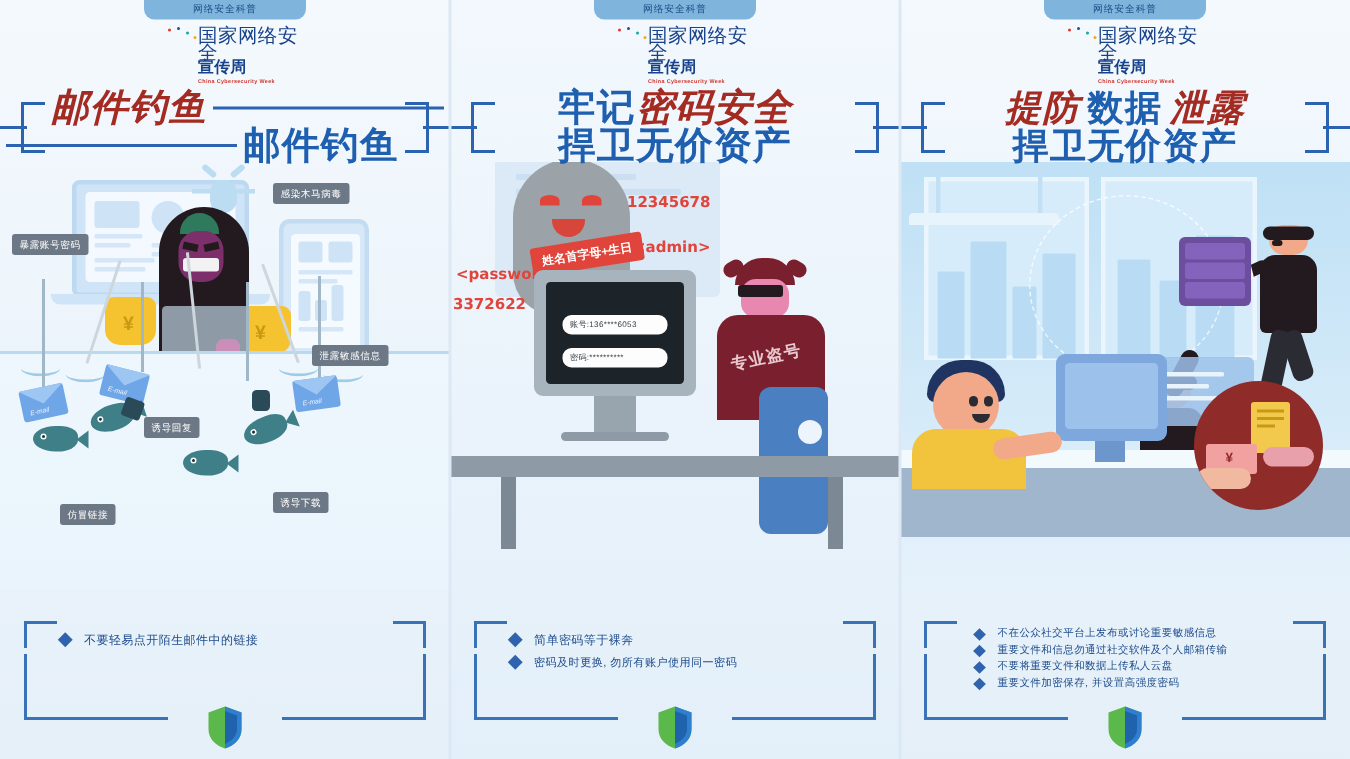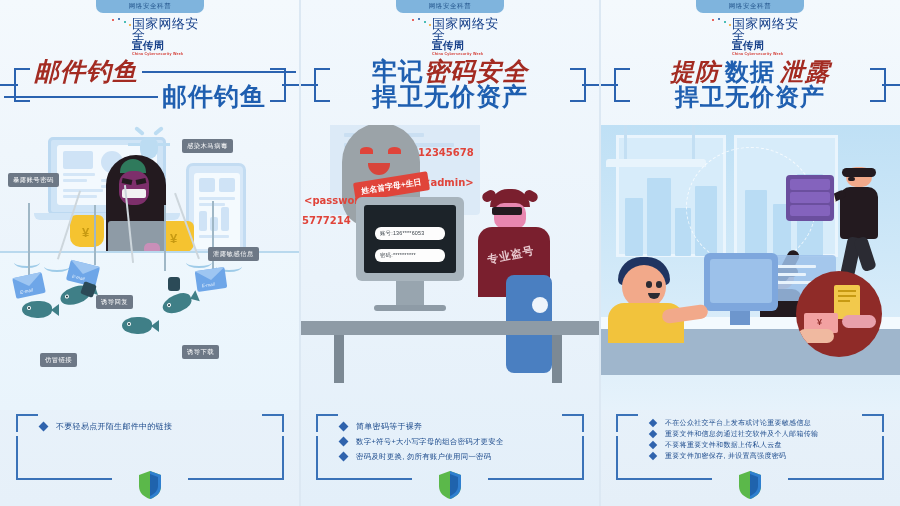--- a/index.html
+++ b/index.html
@@ -61,21 +61,21 @@
   .hl-rule { height:2px; background:#2b63b0; flex:1; margin:0 4px; }
   
   .p3 .hl-row.r1 { justify-content:center; padding:0; gap:5px; }
   .p3 .hl-row.r2 { justify-content:center; padding:0; }
   .p3 .hl-txt { font-size:24px; }
   .hl-sm { font-size:19px; }
   .p2 .hl-row.r1 { justify-content:center; padding:0; }
   .p2 .hl-row.r2 { justify-content:center; padding:0; }
 
   
-  .art { position:absolute; left:0; top:125px; width:300px; height:285px; overflow:hidden; }
+  .art { position:absolute; left:0; top:108px; width:300px; height:285px; overflow:hidden; }
 
   
   .blob { position:absolute; }
 
   
   .p1 .bg-laptop { left:48px; top:12px; width:118px; height:78px; background:#cfe4f6;
                    border-radius:5px; border:3px solid #bcd9f1; }
   .p1 .bg-laptop-in { position:absolute; left:6px; top:5px; width:100px; height:60px; background:#f3f9fe; border-radius:3px; }
   .p1 .bg-laptop-base { position:absolute; left:34px; top:88px; width:146px; height:7px; background:#cfe4f6; border-radius:0 0 6px 6px; }
   .p1 .bg-phone { left:186px; top:38px; width:60px; height:94px; background:#d7e8f8;
@@ -413,21 +413,21 @@
 
       <div class="blob ghost">
         <div class="ghost-eye" style="left:18px;top:24px;"></div>
         <div class="ghost-eye" style="left:46px;top:24px;"></div>
         <div class="ghost-mouth"></div>
       </div>
 
       <div class="redtxt" style="left:118px;top:22px;">12345678</div>
       <div class="redtxt" style="left:122px;top:52px;">&lt;admin&gt;</div>
       <div class="redtxt" style="left:4px;top:70px;">&lt;password&gt;</div>
-      <div class="redtxt" style="left:2px;top:90px;">5777214</div>
+      <div class="redtxt" style="left:2px;top:90px;">3372622</div>
 
       <div class="redbanner" style="left:54px;top:52px;">姓名首字母+生日</div>
 
 
       <div class="blob monitor">
         <div class="monitor-screen">
           <div class="inputbox" style="top:22px;">
             <span>账号:136****6053</span>
           </div>
           <div class="inputbox" style="top:44px;">
@@ -466,24 +466,20 @@
         <div class="tb tb-r"></div>
       <div class="tb tb-b-l"></div>
         <div class="tb tb-b-r"></div>
       <div class="tips-list">
         <div class="tip">
           <div class="dia"></div>
           <span>简单密码等于裸奔</span>
         </div>
         <div class="tip">
           <div class="dia"></div>
-          <span style="font-size:7.4px;">数字+符号+大小写字母的组合密码才更安全</span>
-        </div>
-        <div class="tip">
-          <div class="dia"></div>
           <span style="font-size:7.4px;">密码及时更换, 勿所有账户使用同一密码</span>
         </div>
       </div>
     </div>
 
     <svg class="shield" viewBox="0 0 24 30">
       <path d="M12 1 L23 5 V16 C23 23 18 27 12 29 C6 27 1 23 1 16 V5 Z" fill="#5bb84a"></path>
       <path d="M12 1 L23 5 V16 C23 23 18 27 12 29 Z" fill="#2f7fd0"></path>
       <path d="M12 4 L20 7 V16 C20 21 16 24 12 26 Z" fill="#1f63ad"></path>
     </svg>

